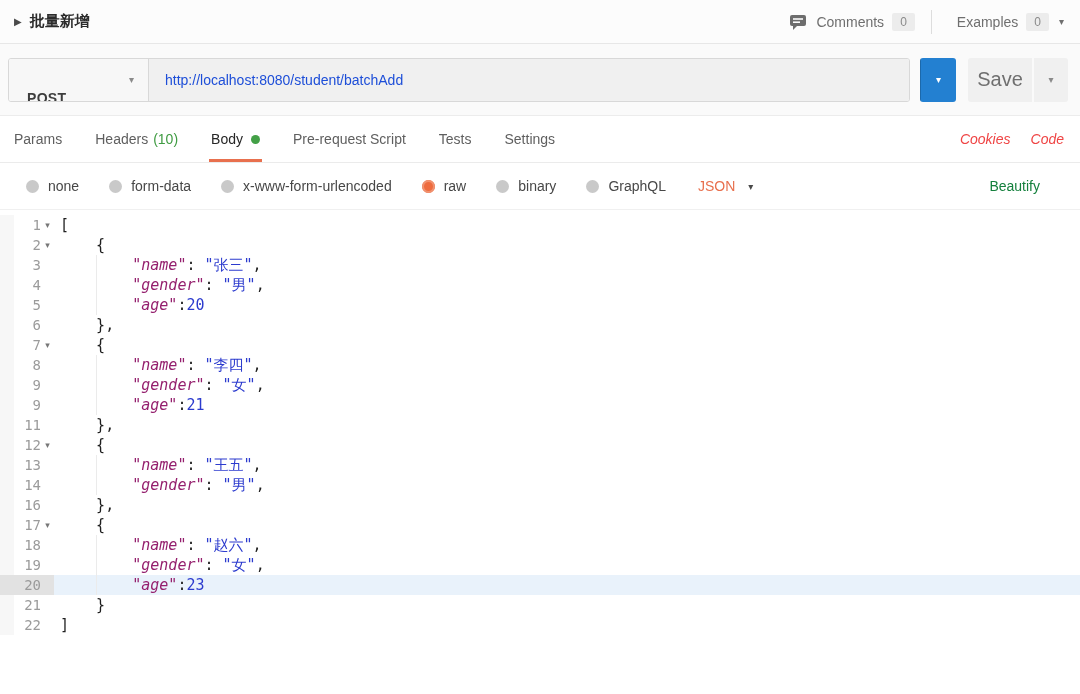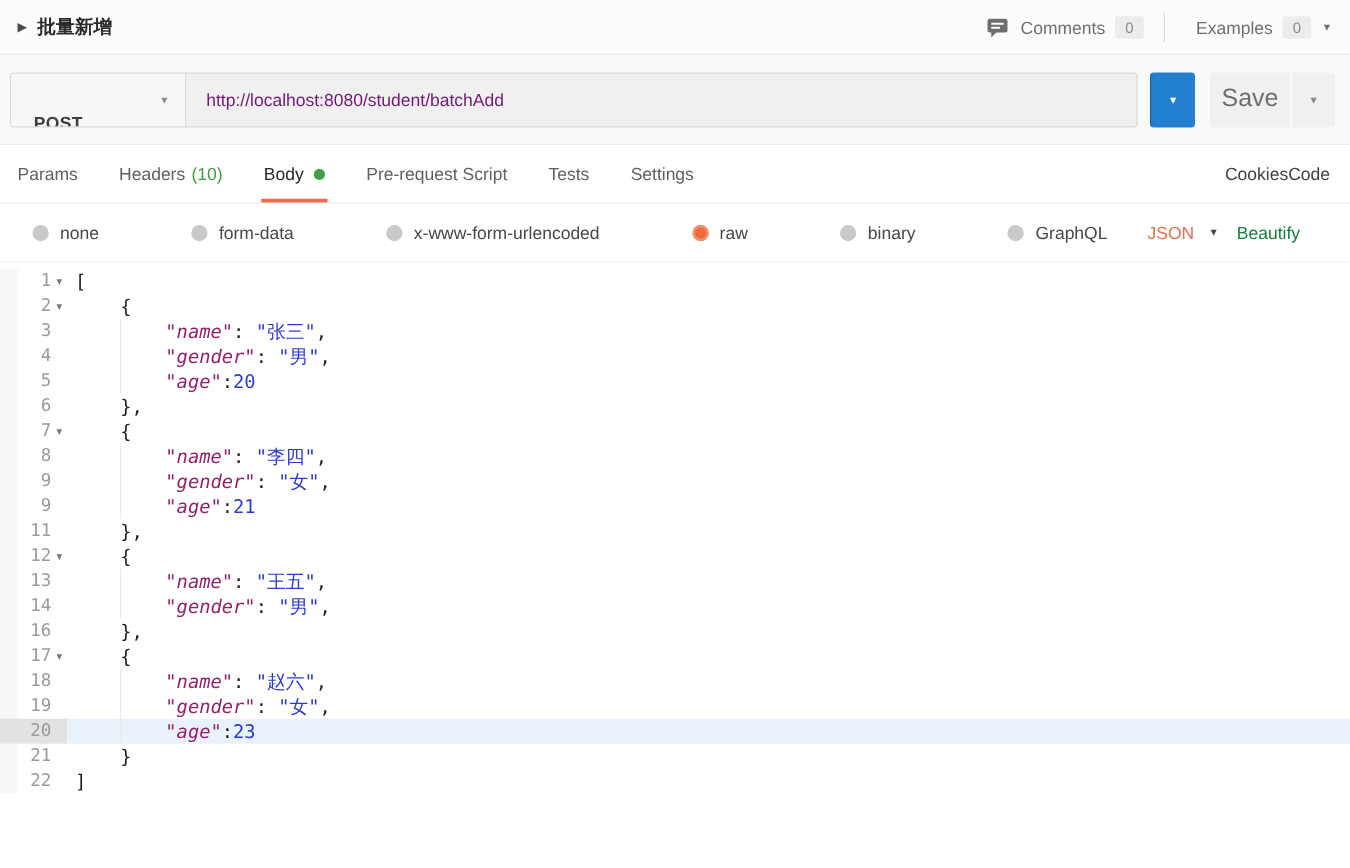--- a/index.html
+++ b/index.html
@@ -34,40 +34,40 @@
     border-radius:3px; overflow:hidden;
   }
   .method {
     width:140px; flex:none; display:flex; align-items:center; justify-content:space-between;
     padding:0 14px 0 18px; background:#f7f7f7; border-right:1px solid #d8d8d8; cursor:pointer;
   }
   .method .m-lbl { font-size:14px; font-weight:bold; color:#3d3d3d; letter-spacing:0.3px;margin-top:36px; }
   .method .m-caret { font-size:10px; color:#8a8a8a; }
   .url {
     flex:1; display:flex; align-items:center; padding:0 16px;
-    background:#f0f0f0; font-size:14px; color:#701a75;
+    background:#f0f0f0; font-size:14px; color:#1d4ed8;
   }
   .send {
     display:flex; height:44px; margin-left:10px; border-radius:3px; overflow:hidden;
     background:#2380d1; color:#fff;
   }
   .send .s-main { width:86px; display:flex; align-items:center; justify-content:center; font-size:15px; font-weight:bold; cursor:pointer; }
   .send .s-caret { width:36px; display:flex; align-items:center; justify-content:center; border-left:1px solid rgba(0,0,0,0.18); font-size:10px; cursor:pointer; }
   .save { display:flex; height:44px; margin-left:12px; }
   .save .sv-main { width:64px; display:flex; align-items:center; justify-content:center; background:#f0f0f0; border-radius:3px 0 0 3px; font-size:20px; color:#6f6f6f; cursor:pointer; }
   .save .sv-gap { width:2px; background:#fafafa; }
   .save .sv-caret { width:34px; display:flex; align-items:center; justify-content:center; background:#f0f0f0; border-radius:0 3px 3px 0; font-size:10px; color:#8a8a8a; cursor:pointer; }
   
   .tabs { height:47px; display:flex; align-items:center; padding:0 16px 0 14px; background:#fff; border-bottom:1px solid #ebebeb; }
   .tab { margin-right:33px; height:100%; display:flex; align-items:center; position:relative; font-size:14px; color:#5f5f5f; cursor:pointer; white-space:nowrap; }
   .tab.active { color:#262626; }
   .tab .suffix { color:#3f9b42; margin-left:5px; }
   .tab .dot { width:9px; height:9px; border-radius:50%; background:#43a047; margin-left:8px; }
   .tab .underline { position:absolute; left:-2px; right:-2px; bottom:0; height:3px; background:#e8704e; }
-  .tab-link { font-size:14px; color:#404040; cursor:pointer; }
+  .tab-link { font-size:14px; color:#ef4444; margin-left:20px; cursor:pointer;font-style:italic; }
   
   .bodyrow { height:47px; display:flex; align-items:center; padding:0 40px 0 26px; background:#fff; border-bottom:1px solid #f0f0f0; }
   .radio { display:flex; align-items:center; margin-right:30px; cursor:pointer; }
   .rdot { width:13px; height:13px; border-radius:50%; background:#c9c9c9; margin-right:9px; flex:none; }
   .radio.sel .rdot { background:#ee6b3e; box-shadow:inset 0 0 0 2px #f0916f; }
   .radio .r-lbl { font-size:14px; color:#474747; }
   .json-select { display:flex; align-items:center; margin-left:2px; cursor:pointer; }
   .json-select .j-lbl { font-size:14px; color:#e8704e; }
   .json-select .j-caret { font-size:10px; color:#4a4a4a; margin-left:13px; }
   .beautify { font-size:14px; color:#15803d; cursor:pointer; }
@@ -156,21 +156,21 @@
         <div class="tab">
           <span>Settings</span>
         </div>
       </div>
     <div class="spacer"></div>
     <span class="tab-link">Cookies</span>
     <span class="tab-link">Code</span>
   </div>
 
   <div class="bodyrow">
-    <div id="radios-container" style="display:flex;align-items:flex-end;gap:44px;">
+    <div id="radios-container" style="display:flex;align-items:flex-end;">
         <div class="radio">
           <span class="rdot"></span>
           <span class="r-lbl">none</span>
         </div>
         <div class="radio">
           <span class="rdot"></span>
           <span class="r-lbl">form-data</span>
         </div>
         <div class="radio">
           <span class="rdot"></span>

